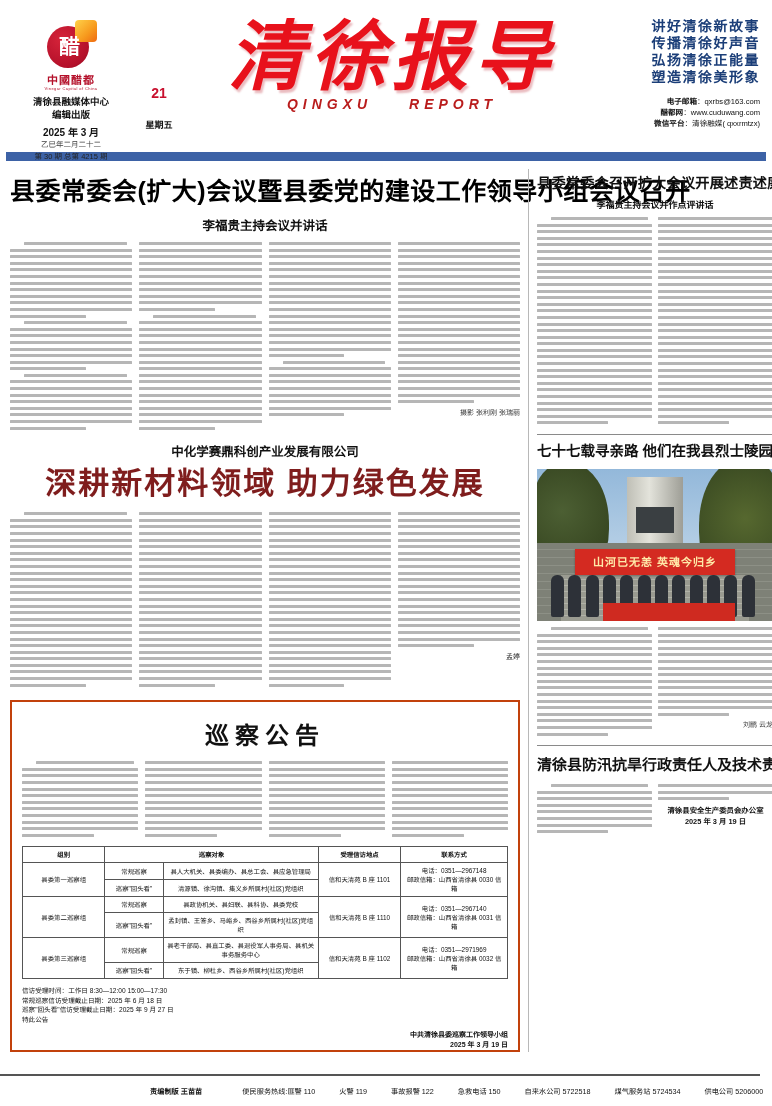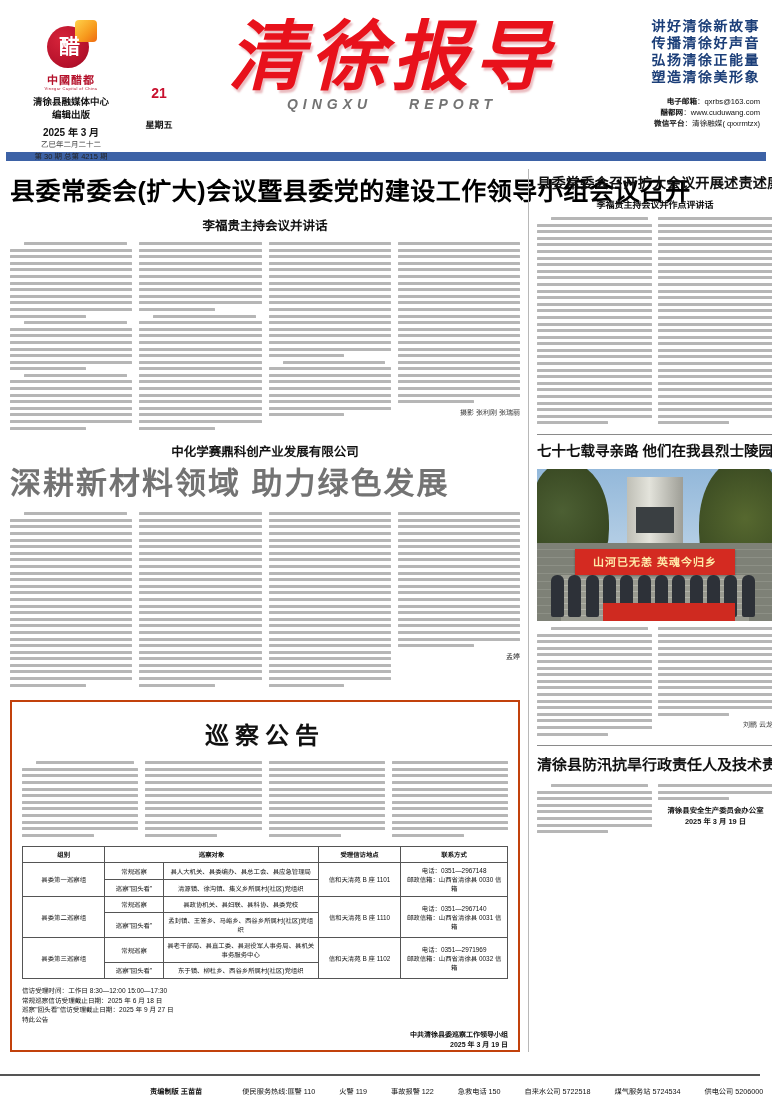--- a/index.html
+++ b/index.html
@@ -51,21 +51,21 @@
   .mh-center{flex:1;text-align:center;padding-top:6px;}
   .mh-title{
     font-family:"Liberation Serif","DejaVu Serif",serif;
     font-size:76px;line-height:86px;font-weight:bold;
     color:#e8111b;letter-spacing:6px;
     font-style:italic;
     text-shadow:2px 3px 2px rgba(180,16,30,.28);
     white-space:nowrap;
   }
   .mh-pinyin{
-    margin-top:-4px;font-size:14px;letter-spacing:5px;color:#737373;
+    margin-top:-4px;font-size:14px;letter-spacing:5px;color:#b91c1c;
     font-style:italic;font-weight:bold;
   }
   .mh-pinyin span{margin:0 14px;}
 
   .mh-right{width:168px;padding-top:10px;}
   .slogan{font-size:14px;font-weight:bold;color:#1b3e78;line-height:17px;letter-spacing:1.5px;text-align:right;}
   .contact{margin-top:10px;font-size:7.6px;line-height:11px;color:#111;text-align:right;}
   .contact b{font-weight:bold;}
 
   .bluebar{height:9px;background:#3d62a6;margin:4px 6px 0 6px;}
@@ -91,22 +91,22 @@
     height:3px;background:#9a9a9a;margin-bottom:3.6px;border-radius:.5px;opacity:.72;
   }
   .fake-line.short{width:62%;}
   .fake-line.mid{width:84%;}
   .fake-indent{margin-left:14px;}
   .byline{font-size:7px;text-align:right;color:#333;margin-top:3px;}
 
   
   .feature-kicker{text-align:center;font-size:12.5px;font-weight:bold;margin-top:8px;}
   .feature-hl{
-    font-weight:bold;font-size:31px;line-height:40px;
-    color:#737373;letter-spacing:2px;margin:4px 0 8px 0;white-space:nowrap;
+    text-align:center;font-weight:bold;font-size:31px;line-height:40px;
+    color:#7f1d1d;letter-spacing:2px;margin:4px 0 8px 0;white-space:nowrap;
   }
 
   
   .notice{
     border:2px solid #c2410c;margin-top:10px;padding:10px 10px 0 10px;
   }
   .notice-title{
     text-align:center;font-size:24px;font-weight:bold;letter-spacing:6px;
     margin:4px 0 10px 0;
   }

